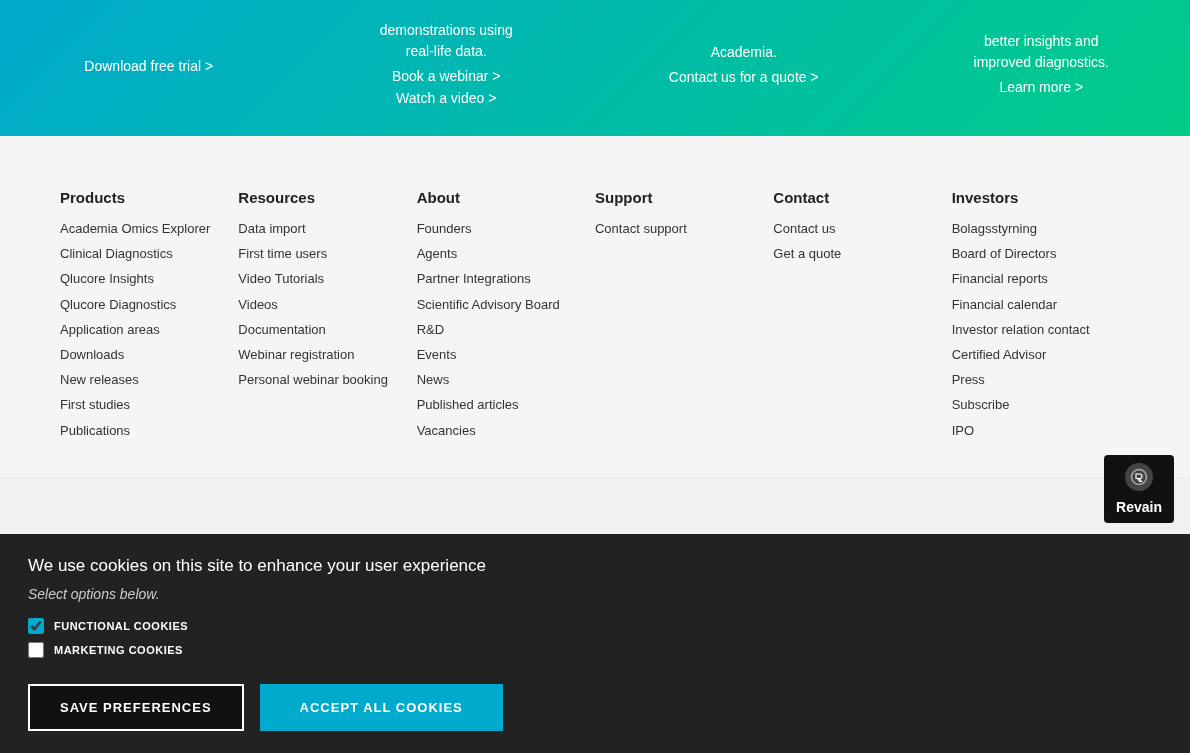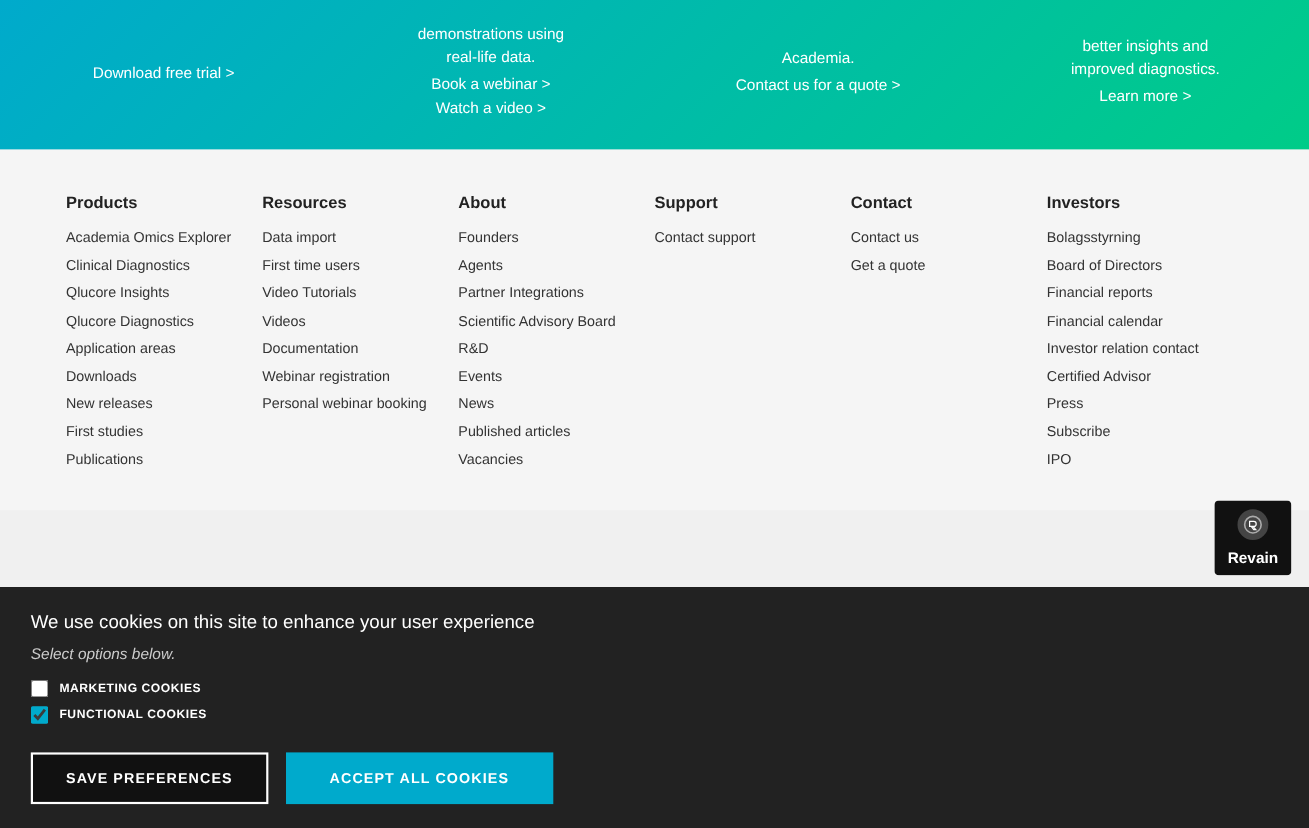--- a/index.html
+++ b/index.html
@@ -33,21 +33,22 @@
     }
 
     
     .footer-nav {
       background: #f5f5f5;
       padding: 40px 60px 30px;
     }
     .footer-columns {
       display: flex;
       gap: 0;
-      justify-content: center;
+      justify-content: flex-start;
+      margin-top: 13px;
     }
     .footer-col {
       flex: 1;
       min-width: 130px;
       padding-right: 10px;
     }
     .footer-col h4 {
       font-size: 15px;
       font-weight: bold;
       color: #222;
@@ -239,26 +240,26 @@
         <a href="#">IPO</a>
       </div>
     </div>
 </div>
 
 <div class="cookie-banner">
   <div style="display:flex; flex-direction:column; max-width: 700px;">
     <p class="cookie-title">We use cookies on this site to enhance your user experience</p>
     <p class="cookie-subtitle">Select options below.</p>
     <div class="cookie-option">
+      <input type="checkbox" id="functional" checked="" style="">
+      <label for="functional">FUNCTIONAL COOKIES</label>
+    </div>
+    <div class="cookie-option">
       <input type="checkbox" id="marketing" style="">
       <label for="marketing">MARKETING COOKIES</label>
-    </div>
-    <div class="cookie-option">
-      <input type="checkbox" id="functional" checked="" style="">
-      <label for="functional">FUNCTIONAL COOKIES</label>
     </div>
     <div class="cookie-buttons">
       <button class="btn-save">SAVE PREFERENCES</button>
       <button class="btn-accept">ACCEPT ALL COOKIES</button>
     </div>
   </div>
 </div>
 
 <div class="revain-badge" style="bottom: 230px;">
   <div class="revain-icon">

